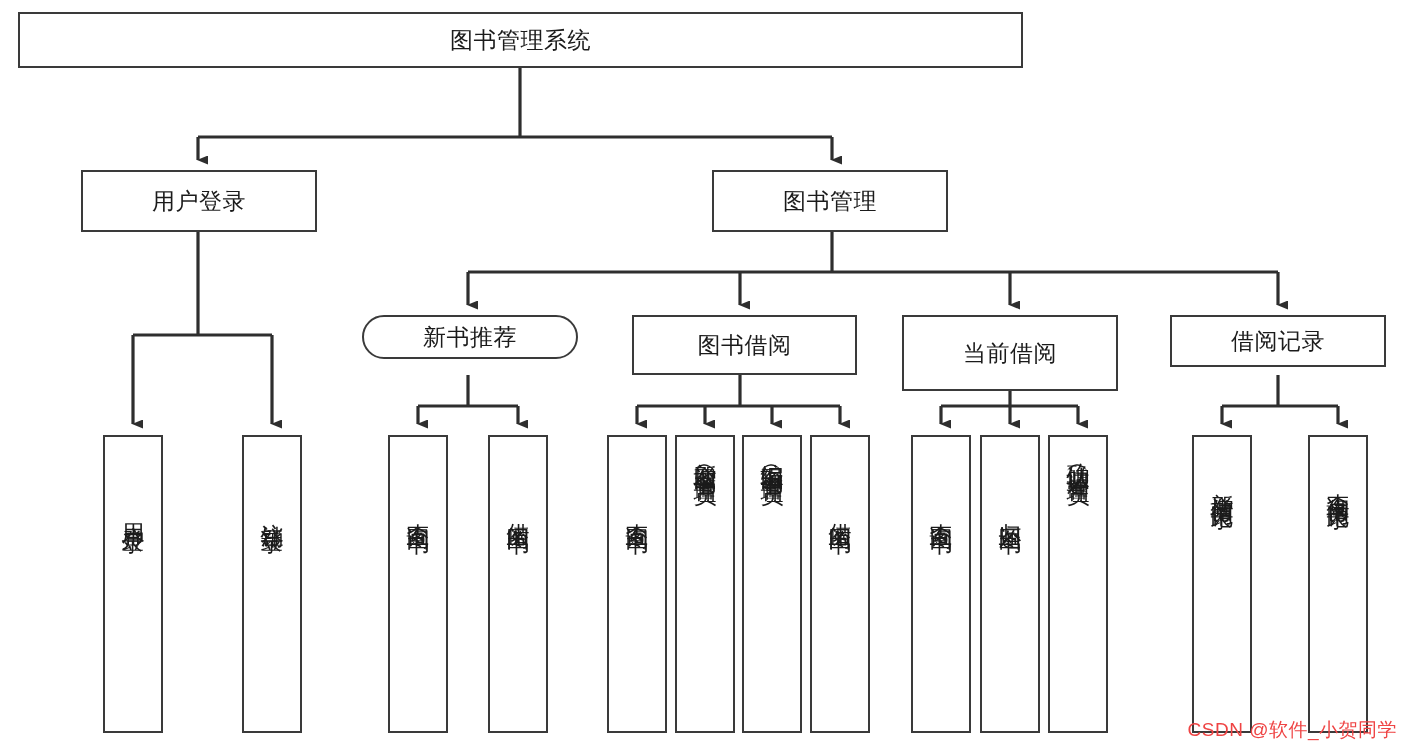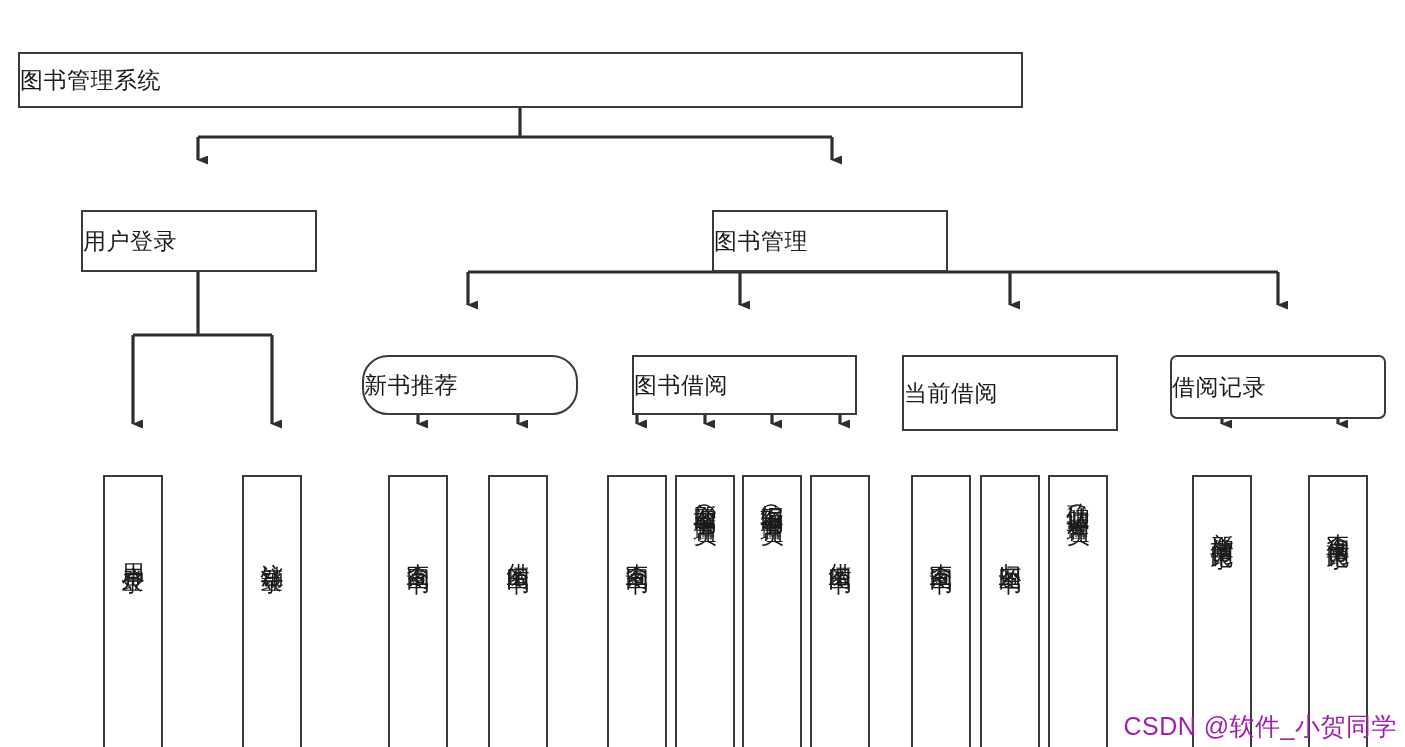--- a/index.html
+++ b/index.html
@@ -28,22 +28,22 @@
     height: 747px;
     pointer-events: none;
   }
   .node {
     position: absolute;
     box-sizing: border-box;
     background: #ffffff;
     border: 2px solid #3a3a3a;
     display: flex;
     align-items: center;
+    justify-content: center;
     color: #1b1b1b;
-    margin-top: 40px;
   }
   .node-label {
     display: block;
     line-height: 1.05;
     letter-spacing: 0.5px;
     white-space: nowrap;
   }
   .node.horizontal .node-label {
     font-size: 23px;
   }
@@ -60,22 +60,22 @@
     font-size: 23px;
     letter-spacing: 3px;
     line-height: 1;
     margin: 0 auto;
     white-space: nowrap;
   }
   .watermark {
     position: absolute;
     right: 8px;
     bottom: 4px;
-    font-size: 25px;
-    color: #a21caf;
+    font-size: 19px;
+    color: #ef4444;
     letter-spacing: 0.5px;
     white-space: nowrap;
     user-select: none;
   }
 </style>
 </head>
 <body>
 
 <div id="diagram-root">
 
@@ -135,30 +135,30 @@
     <span class="node-label">图书管理系统</span>
   </div>
 
   <div class="node horizontal" style="left:81px; top:170px; width:236px; height:62px;">
     <span class="node-label">用户登录</span>
   </div>
   <div class="node horizontal" style="left:712px; top:170px; width:236px; height:62px;">
     <span class="node-label">图书管理</span>
   </div>
 
-  <div class="node horizontal" style="left:362px; top:315px; width:216px; height:60px;border-radius:26px;">
+  <div class="node horizontal" style="left:362px; top:315px; width:216px; height:44px;border-radius:26px;">
     <span class="node-label">新书推荐</span>
   </div>
   <div class="node horizontal" style="left:632px; top:315px; width:225px; height:60px;">
     <span class="node-label">图书借阅</span>
   </div>
   <div class="node horizontal" style="left:902px; top:315px; width:216px; height:76px;">
     <span class="node-label">当前借阅</span>
   </div>
-  <div class="node horizontal" style="left:1170px; top:315px; width:216px; height:64px;border-radius:7px;">
+  <div class="node horizontal" style="left:1170px; top:315px; width:216px; height:52px;">
     <span class="node-label">借阅记录</span>
   </div>
 
   <div class="node vertical" style="left:103px; top:435px; width:60px; height:298px; padding-top:68px;">
     <span class="node-label">用户登录</span>
   </div>
   <div class="node vertical" style="left:242px; top:435px; width:60px; height:298px; padding-top:68px;">
     <span class="node-label">注销登录</span>
   </div>
 

